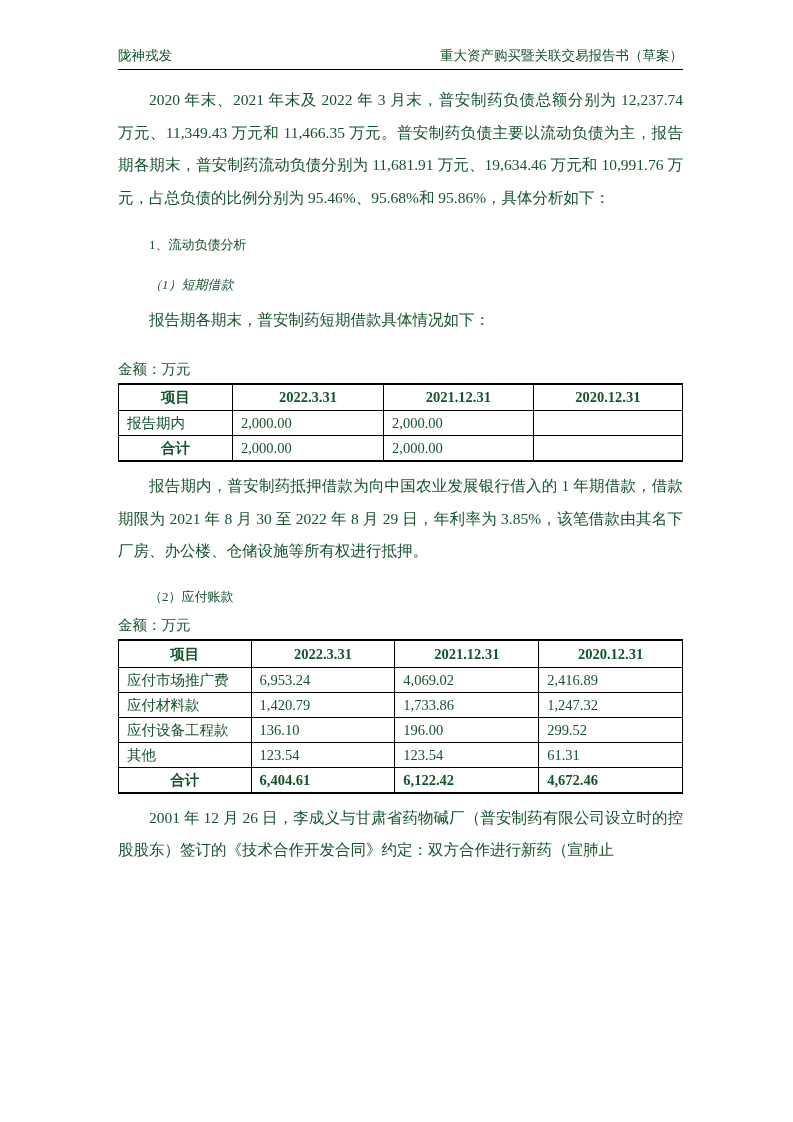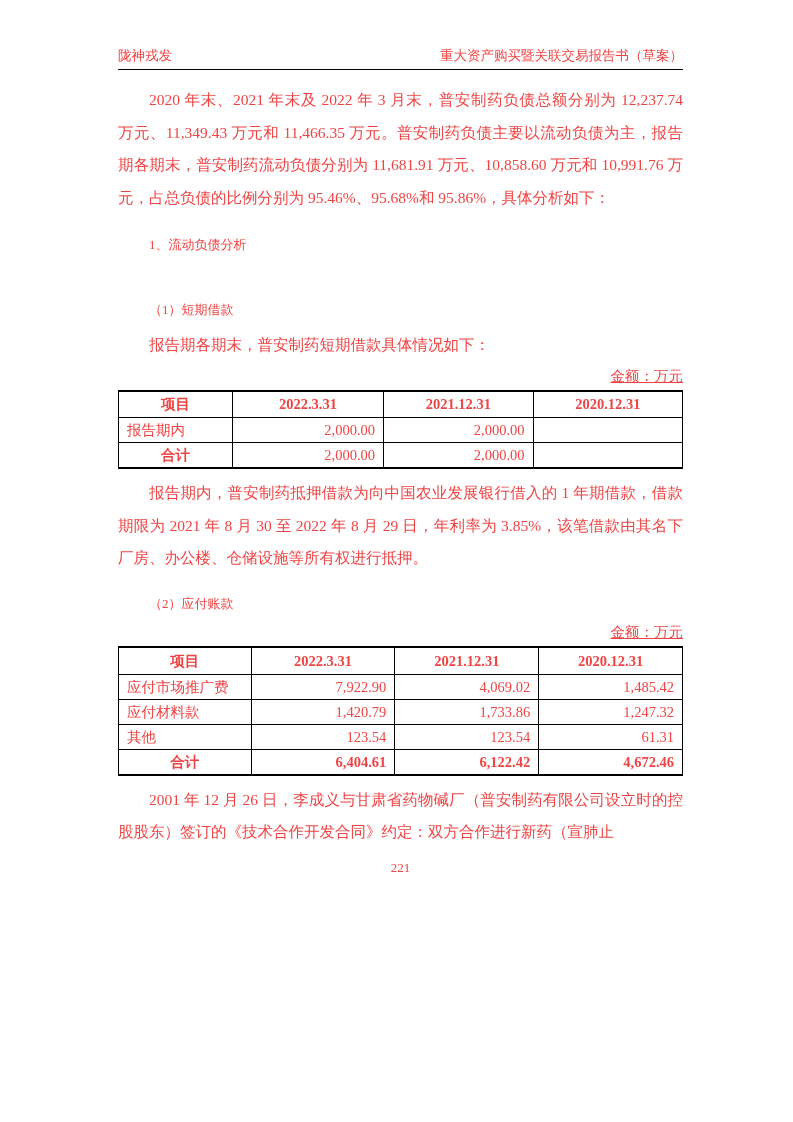--- a/index.html
+++ b/index.html
@@ -2,21 +2,21 @@
 <html lang="zh"><head>
 <meta charset="utf-8">
 <style>
   * { box-sizing: border-box; }
   html, body { margin: 0; padding: 0; background: #e8e8e8; }
   .page {
     width: 793px;
     height: 1122px;
     margin: 0 auto;
     background: #ffffff;
-    color: #ef4444;
+    color: #14532d;
     font-family: "Liberation Serif", "DejaVu Serif", serif;
     padding: 46px 110px 0 118px;
     overflow: hidden;
     position: relative;
   }
   
   .doc-header {
     display: flex;
     justify-content: space-between;
     align-items: flex-end;
@@ -34,30 +34,29 @@
     text-indent: 31px;
   }
   .para.first { margin-top: 14px; }
   .heading {
     margin: 0;
     font-size: 13px;
     line-height: 32.5px;
     padding-left: 31px;
   }
   .h1-gap { margin-top: 15px; }
-  .h2-gap { margin-top: 32px; }
+  .h2-gap { margin-top: 7px; font-style: italic; }
   .p-intro { margin-top: 3px; }
   .p-details { margin-top: 8px; }
   .h3-gap { margin-top: 13px; }
   .unit-label {
-    margin: 4px 0 4px 0;
+    margin: 22px 0 4px 0;
     font-size: 14.5px;
     line-height: 20px;
-    text-align: right;
-    text-decoration: underline;
+    text-align: left;
   }
   .unit-label.second { margin-top: 2px; }
   
   table.fintable {
     width: 100%;
     border-collapse: collapse;
     border-top: 2.5px solid #000;
     border-bottom: 2.5px solid #000;
     font-size: 14.5px;
   }
@@ -67,42 +66,42 @@
     line-height: 20px;
     vertical-align: middle;
   }
   table.fintable th {
     font-weight: bold;
     text-align: center;
     height: 27px;
   }
   table.fintable td { height: 24px; }
   td.lbl { text-align: left; }
-  td.num { text-align: right; }
+  td.num { text-align: left; }
   td.total-lbl { text-align: center; font-weight: bold; }
   tr.total-bold td { font-weight: bold; }
   
   .doc-footer {
     margin-top: 10px;
     text-align: center;
     font-size: 13px;
     line-height: 18px;
   }
 </style>
 </head>
 <body>
 
 <div class="page">
 
   <div class="doc-header">
     <span>陇神戎发</span>
     <span>重大资产购买暨关联交易报告书（草案）</span>
   </div>
 
-  <p class="para first">2020 年末、2021 年末及 2022 年 3 月末，普安制药负债总额分别为 12,237.74 万元、11,349.43 万元和 11,466.35 万元。普安制药负债主要以流动负债为主，报告期各期末，普安制药流动负债分别为 11,681.91 万元、10,858.60 万元和 10,991.76 万元，占总负债的比例分别为 95.46%、95.68%和 95.86%，具体分析如下：</p>
+  <p class="para first">2020 年末、2021 年末及 2022 年 3 月末，普安制药负债总额分别为 12,237.74 万元、11,349.43 万元和 11,466.35 万元。普安制药负债主要以流动负债为主，报告期各期末，普安制药流动负债分别为 11,681.91 万元、19,634.46 万元和 10,991.76 万元，占总负债的比例分别为 95.46%、95.68%和 95.86%，具体分析如下：</p>
 
   <p class="heading h1-gap">1、流动负债分析</p>
 
   <p class="heading h2-gap">（1）短期借款</p>
 
   <p class="para p-intro">报告期各期末，普安制药短期借款具体情况如下：</p>
 
   <div class="unit-label">金额：万元</div>
 
   <table class="fintable">
@@ -154,42 +153,47 @@
       <tr>
         <th>项目</th>
         <th>2022.3.31</th>
         <th>2021.12.31</th>
         <th>2020.12.31</th>
       </tr>
     </thead>
     <tbody>
       <tr>
         <td class="lbl">应付市场推广费</td>
-        <td class="num">7,922.90</td>
+        <td class="num">6,953.24</td>
         <td class="num">4,069.02</td>
-        <td class="num">1,485.42</td>
+        <td class="num">2,416.89</td>
       </tr>
       <tr>
         <td class="lbl">应付材料款</td>
         <td class="num">1,420.79</td>
         <td class="num">1,733.86</td>
         <td class="num">1,247.32</td>
+      </tr>
+      <tr>
+        <td class="lbl">应付设备工程款</td>
+        <td class="num">136.10</td>
+        <td class="num">196.00</td>
+        <td class="num">299.52</td>
       </tr>
       <tr>
         <td class="lbl">其他</td>
         <td class="num">123.54</td>
         <td class="num">123.54</td>
         <td class="num">61.31</td>
       </tr>
       <tr class="total-bold">
         <td class="total-lbl">合计</td>
         <td class="num">6,404.61</td>
         <td class="num">6,122.42</td>
         <td class="num">4,672.46</td>
       </tr>
     </tbody>
   </table>
 
   <p class="para p-details">2001 年 12 月 26 日，李成义与甘肃省药物碱厂（普安制药有限公司设立时的控股股东）签订的《技术合作开发合同》约定：双方合作进行新药（宣肺止</p>
 
-  <div class="doc-footer">221</div>
 
 </div>
 
 </body></html>

